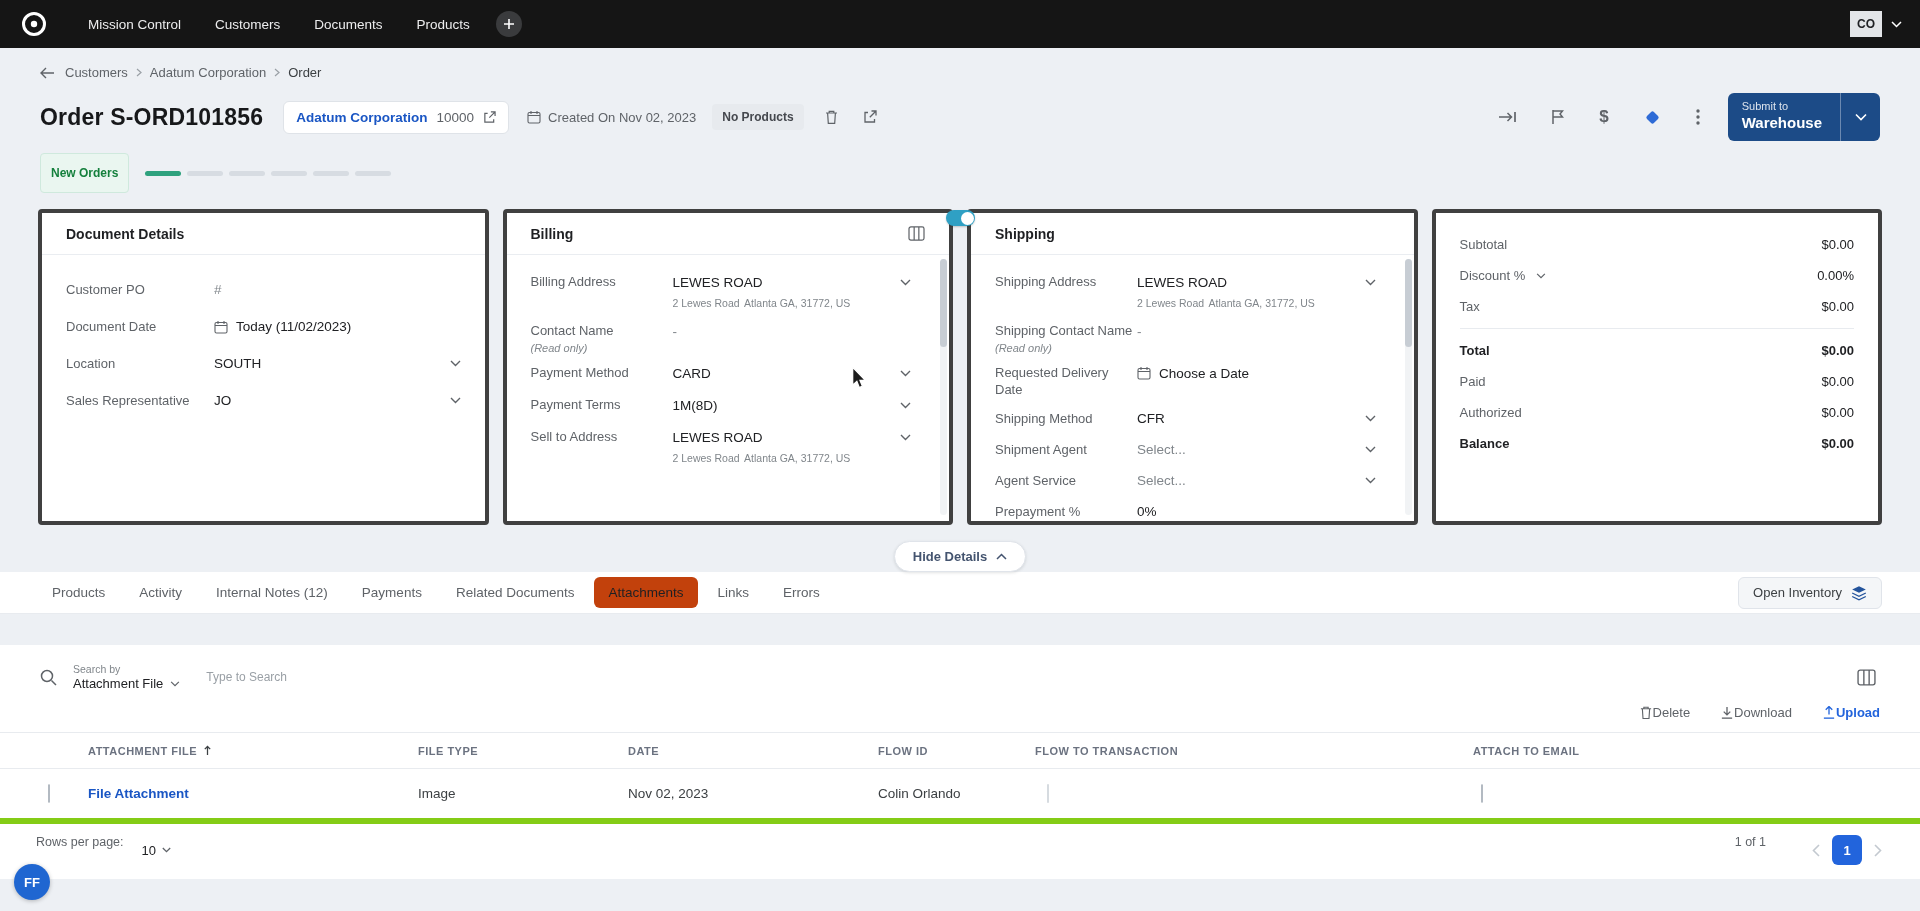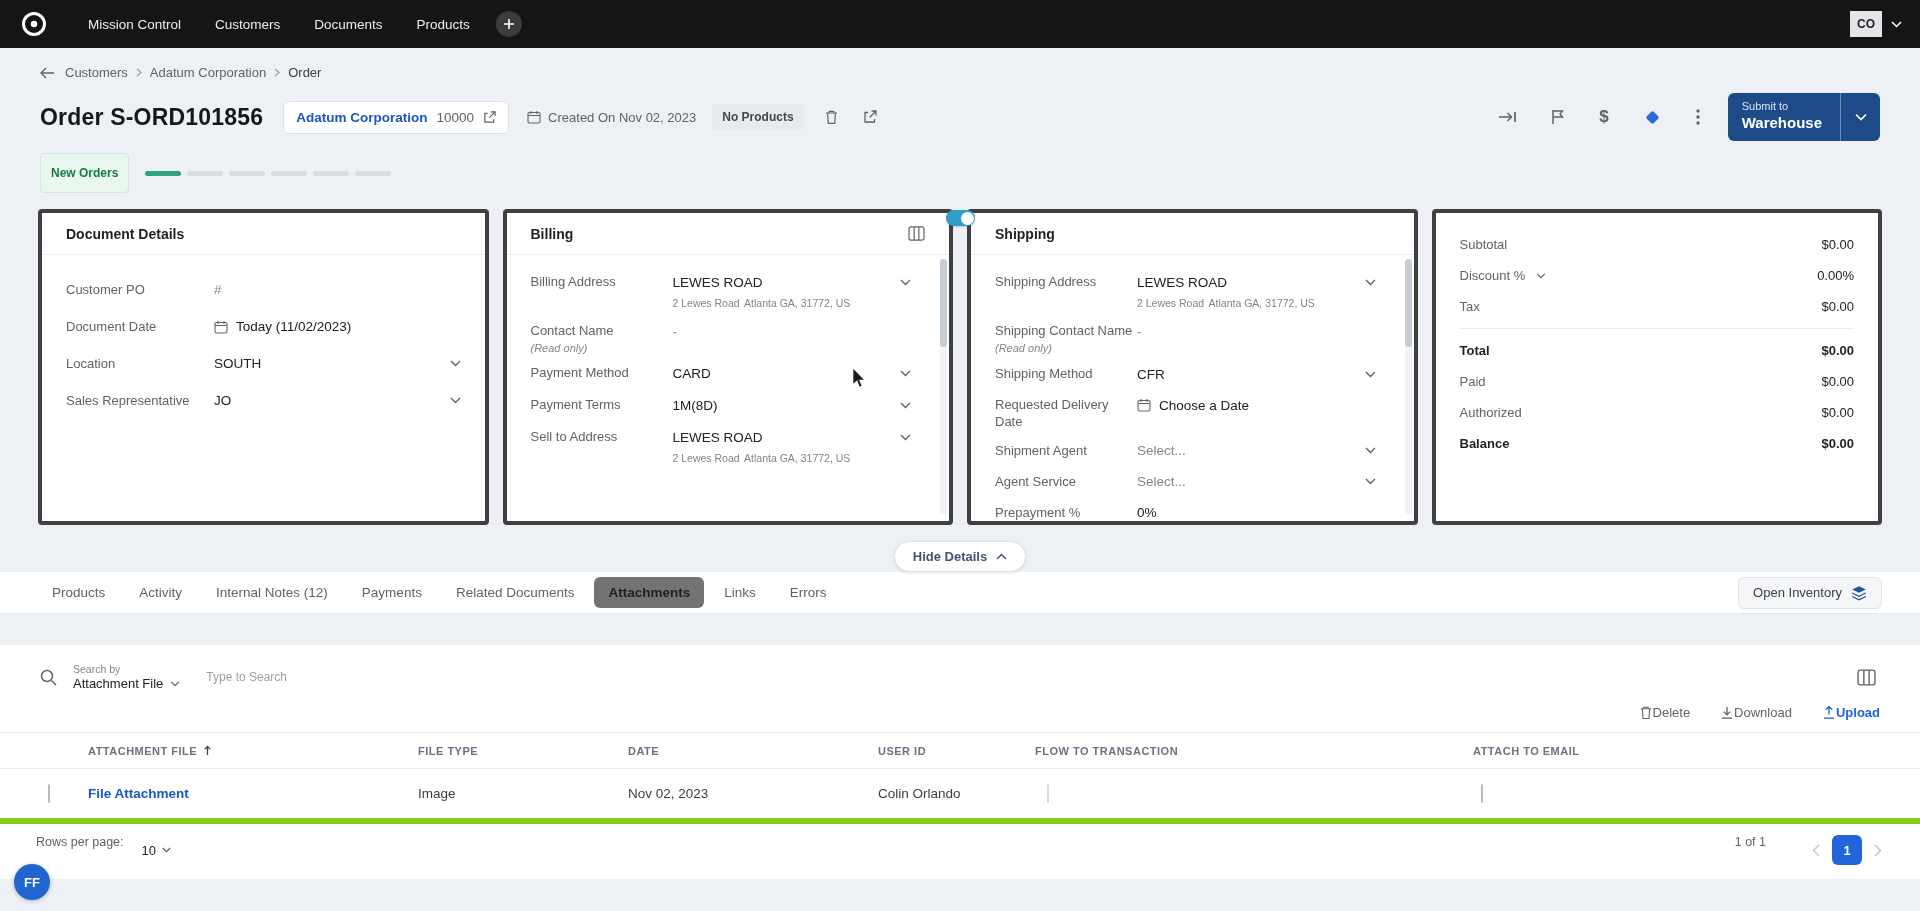--- a/index.html
+++ b/index.html
@@ -86,21 +86,21 @@
   .sum-div{border-top:1px solid #e8ebef;margin:6px 0}
   .sum-badge{background:#eaf5ef;color:#2f9e6e;font-size:11.5px;font-weight:700;padding:3px 8px;border-radius:4px}
 
   
   .hide-wrap{height:47px;display:flex;justify-content:center}
   .hide-btn{margin-top:16px;height:31px;background:#fff;border:1px solid #e0e4ea;border-radius:16px;padding:0 18px;display:flex;align-items:center;gap:9px;font-size:13px;font-weight:600;color:#44546f;cursor:pointer;box-shadow:0 1px 3px rgba(60,64,67,.15);position:relative;z-index:5}
 
   
   .tabbar{background:#fff;height:42px;display:flex;align-items:center;padding:0 38px;gap:6px;border-bottom:1px solid #e8ebef}
   .tab{font-size:13.5px;color:#5f6368;padding:8px 14px;border-radius:6px;cursor:pointer;white-space:nowrap}
-  .tab.active{background:#737373;color:#1f2023;font-weight:700}
+  .tab.active{background:#c2410c;color:#1f2023;font-weight:400}
   .open-inv{margin-left:auto;display:flex;align-items:center;gap:9px;padding:7px 14px;background:#f4f6f8;border:1px solid #e0e4ea;border-radius:6px;font-size:13px;color:#3c4043;cursor:pointer}
 
   
   .table-card{margin-top:31px;background:#fff;padding-top:8px}
   .search-row{height:48px;display:flex;align-items:center;padding:0 40px}
   .magnifier{color:#5f6368}
   .search-by{margin-left:16px;display:flex;flex-direction:column;gap:1px;cursor:pointer}
   .sb-small{font-size:10.5px;color:#80868b}
   .sb-line{display:flex;align-items:center;gap:7px}
   .sb-field{font-size:13px;color:#202124}
@@ -431,45 +431,45 @@
         </span>
       </div>
       <div class="f-row tight">
         <span class="f-label"><span>Shipping Contact Name</span><span class="ro">(Read only)</span></span>
         <span class="f-val">
             <span class="f-main">
               <span class="txt muted">-</span>
             </span>
           </span>
       </div>
-      <div class="f-row" style="margin-top:8px">
-        <span class="f-label">Shipping Method</span>
-        <span class="f-val">
-            <span class="f-main">
-              <span class="txt">CFR</span>
-          <span class="chev">
-                <svg width="11" height="7" viewBox="0 0 11 7">
-                  <path d="M1 1l4.5 4.5L10 1" fill="none" stroke="currentColor" stroke-width="1.4"></path>
-                </svg>
-              </span>
-        </span>
-          </span>
-      </div>
       <div class="f-row" style="margin-top:2px">
         <span class="f-label">Requested Delivery Date</span>
         <span class="f-val">
             <span class="f-main">
               <span class="txt">
           <span class="cal">
                   <svg width="14" height="14" viewBox="0 0 14 14">
                     <rect x="1" y="2.5" width="12" height="10.5" rx="1.5" fill="none" stroke="currentColor" stroke-width="1.1"></rect>
                     <path d="M1 5.5h12M4 1v3M10 1v3" stroke="currentColor" stroke-width="1.1"></path>
                   </svg>
                 </span>
           <span>Choose a Date</span>
+              </span>
+        </span>
+          </span>
+      </div>
+      <div class="f-row" style="margin-top:8px">
+        <span class="f-label">Shipping Method</span>
+        <span class="f-val">
+            <span class="f-main">
+              <span class="txt">CFR</span>
+          <span class="chev">
+                <svg width="11" height="7" viewBox="0 0 11 7">
+                  <path d="M1 1l4.5 4.5L10 1" fill="none" stroke="currentColor" stroke-width="1.4"></path>
+                </svg>
               </span>
         </span>
           </span>
       </div>
       <div class="f-row" style="margin-top:9px">
         <span class="f-label">Shipment Agent</span>
         <span class="f-val">
             <span class="f-main">
               <span class="txt muted">Select...</span>
           <span class="chev">
@@ -643,21 +643,21 @@
     <span class="th">
       <span>ATTACHMENT FILE</span>
       <span class="sort-ic">
           <svg width="9" height="11" viewBox="0 0 10 12">
             <path d="M5 11V1.5M2 4.5l3-3 3 3" fill="none" stroke="currentColor" stroke-width="1.4"></path>
           </svg>
         </span>
     </span>
     <span class="th">FILE TYPE</span>
     <span class="th">DATE</span>
-    <span class="th">USER ID</span>
+    <span class="th">FLOW ID</span>
     <span class="th">FLOW TO TRANSACTION</span>
     <span class="th">ATTACH TO EMAIL</span>
   </div>
 
   <div class="t-grid t-row">
     <span><span class="cb"></span></span>
     <span class="cell link">File Attachment</span>
     <span class="cell">Image</span>
     <span class="cell">Nov 02, 2023</span>
     <span class="cell">Colin Orlando</span>

